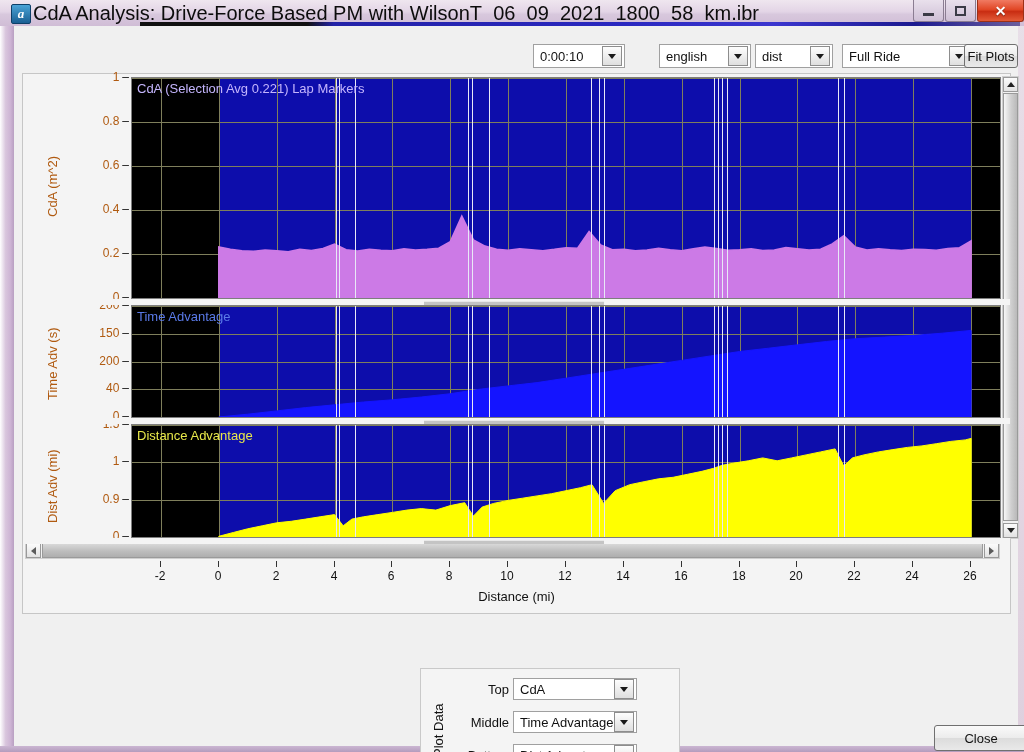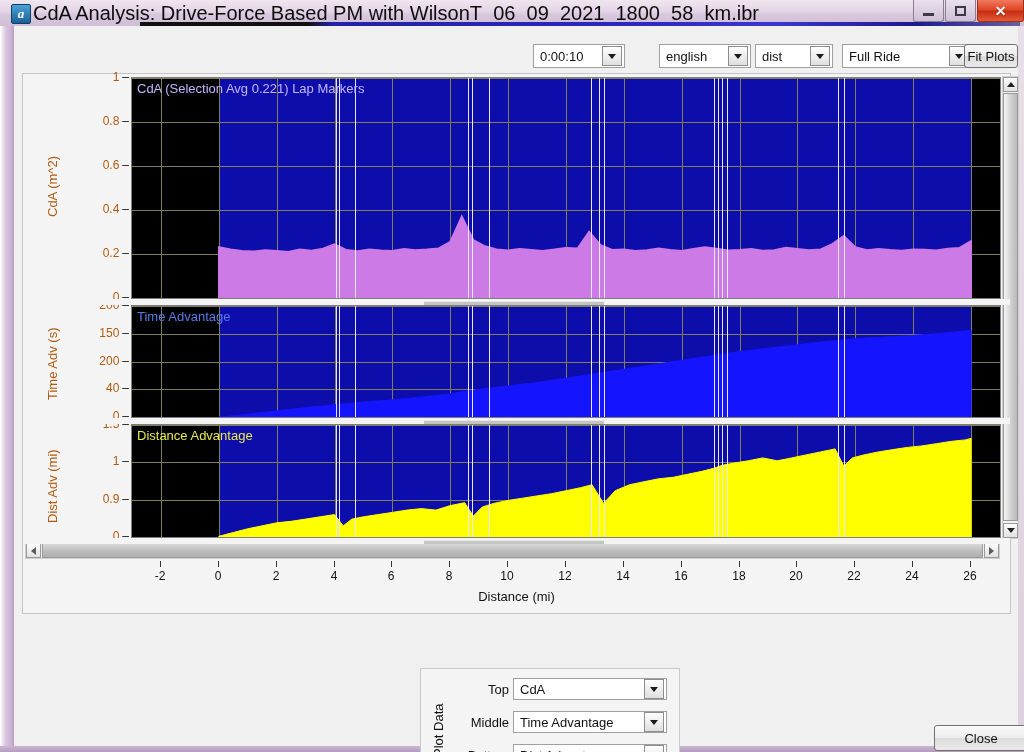--- a/index.html
+++ b/index.html
@@ -221,21 +221,21 @@
     position:absolute;left:406px;top:642px;width:260px;height:103px;
     border:1px solid #c9c9c9;background:#f4f4f4;box-sizing:border-box;
   }
   .group-vlabel{
     position:absolute;left:10px;top:88px;transform-origin:left top;transform:rotate(-90deg);
     font-size:13px;color:#111;white-space:nowrap;
   }
   .row-lab{
     position:absolute;font-size:13px;color:#111;text-align:right;width:76px;
   }
-  .gb-combo{position:absolute;width:154px;height:22px;}
+  .gb-combo{position:absolute;width:124px;height:22px;}
   #lab-top{left:12px;top:13px;}    #combo-top{left:92px;top:9px;}
   #lab-mid{left:12px;top:46px;}    #combo-mid{left:92px;top:42px;}
   #lab-bot{left:12px;top:79px;}    #combo-bot{left:92px;top:75px;}
 
   
   #btn-close{left:920px;top:699px;width:94px;height:26px;}
 </style>
 </head>
 <body>
 

